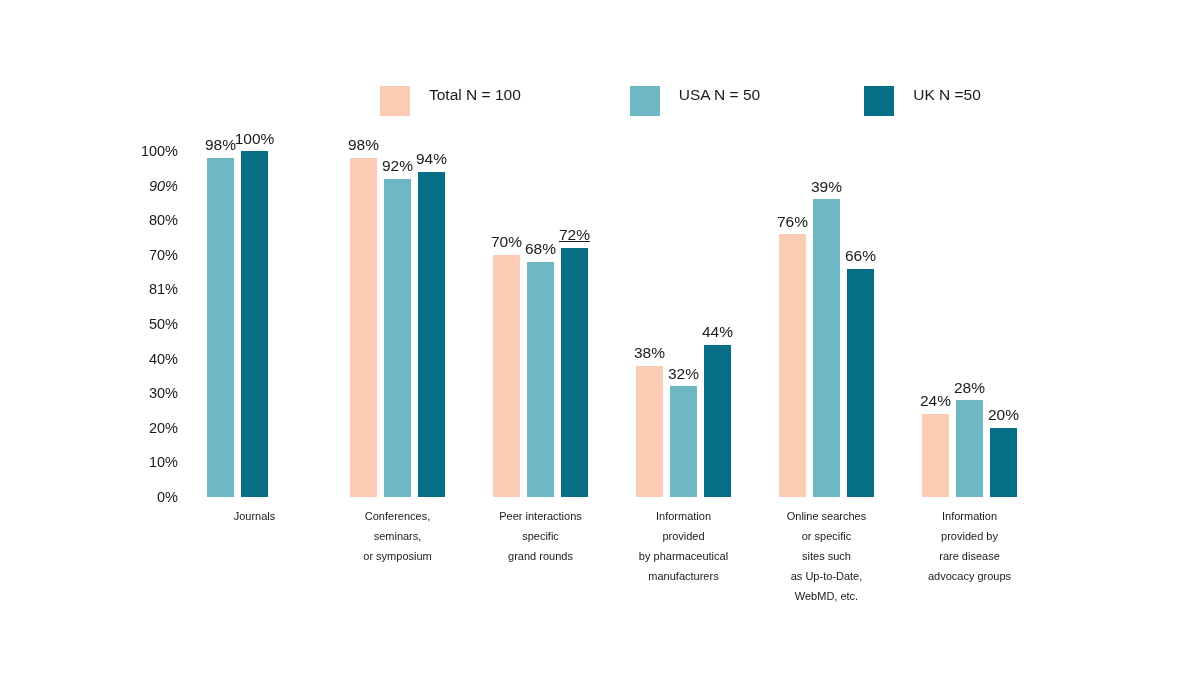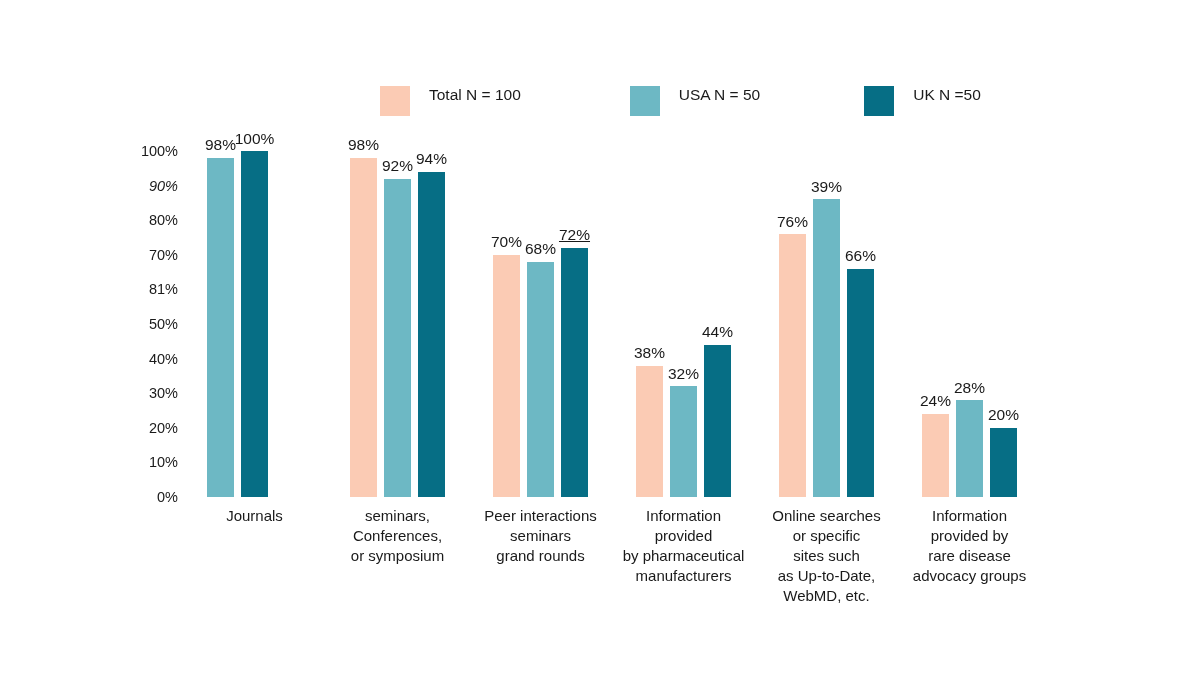--- a/index.html
+++ b/index.html
@@ -118,21 +118,21 @@
     color: #1a1a1a;
     white-space: nowrap;
     line-height: 1;
   }
 
   
   .cat-label {
     position: absolute;
     top: 506px;
     text-align: center;
-    font-size: 15px;
+    font-size: 11px;
     line-height: 20px;
     color: #1a1a1a;
   }
   .cat-label div { white-space: nowrap; }
 </style>
 </head>
 <body>
 
 <div id="chart-root">
 
@@ -262,27 +262,27 @@
       </div>
     </div>
 
   <div class="baseline"></div>
 
   <div id="catlabels">
       <div class="cat-label" style="left: 154.5px; width: 200px;">
         <div>Journals</div>
       </div>
       <div class="cat-label" style="left: 297.5px; width: 200px;">
+        <div>Conferences,</div>
         <div>seminars,</div>
-        <div>Conferences,</div>
         <div>or symposium</div>
       </div>
       <div class="cat-label" style="left: 440.5px; width: 200px;">
         <div>Peer interactions</div>
-        <div>seminars</div>
+        <div>specific</div>
         <div>grand rounds</div>
       </div>
       <div class="cat-label" style="left: 578.5px; width: 210px;">
         <div>Information</div>
         <div>provided</div>
         <div>by pharmaceutical</div>
         <div>manufacturers</div>
       </div>
       <div class="cat-label" style="left: 721.5px; width: 210px;">
         <div>Online searches</div>

